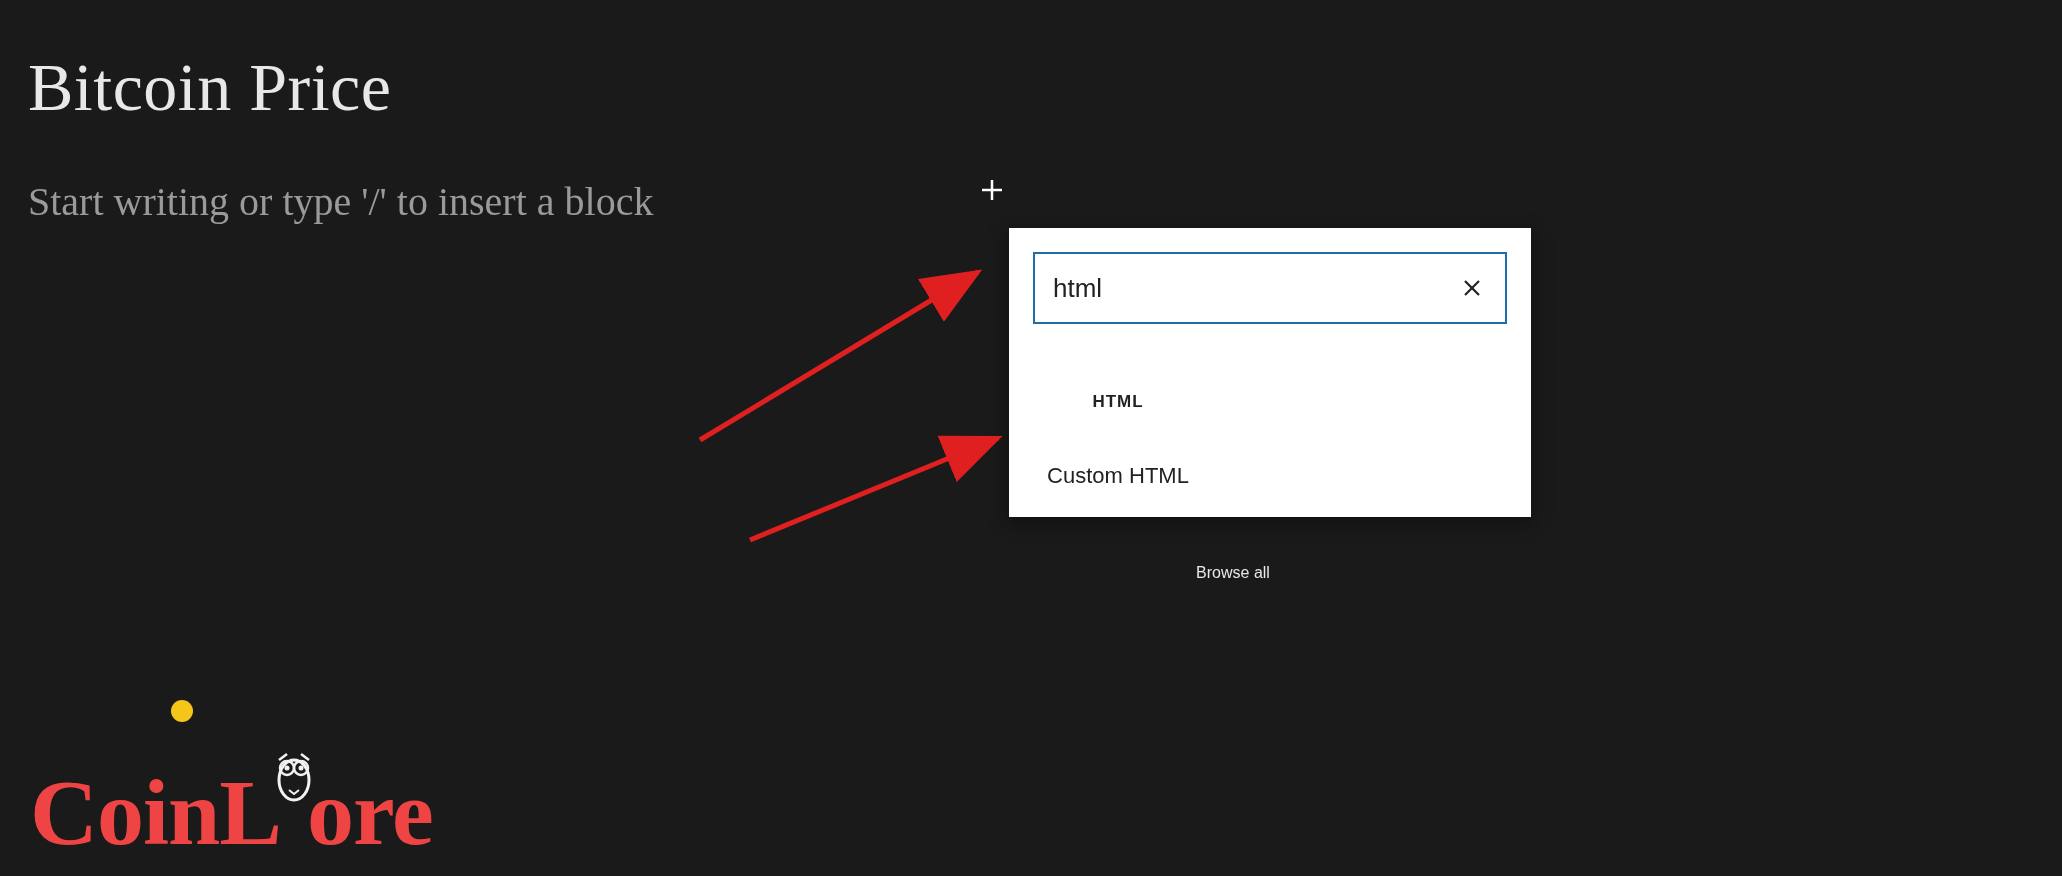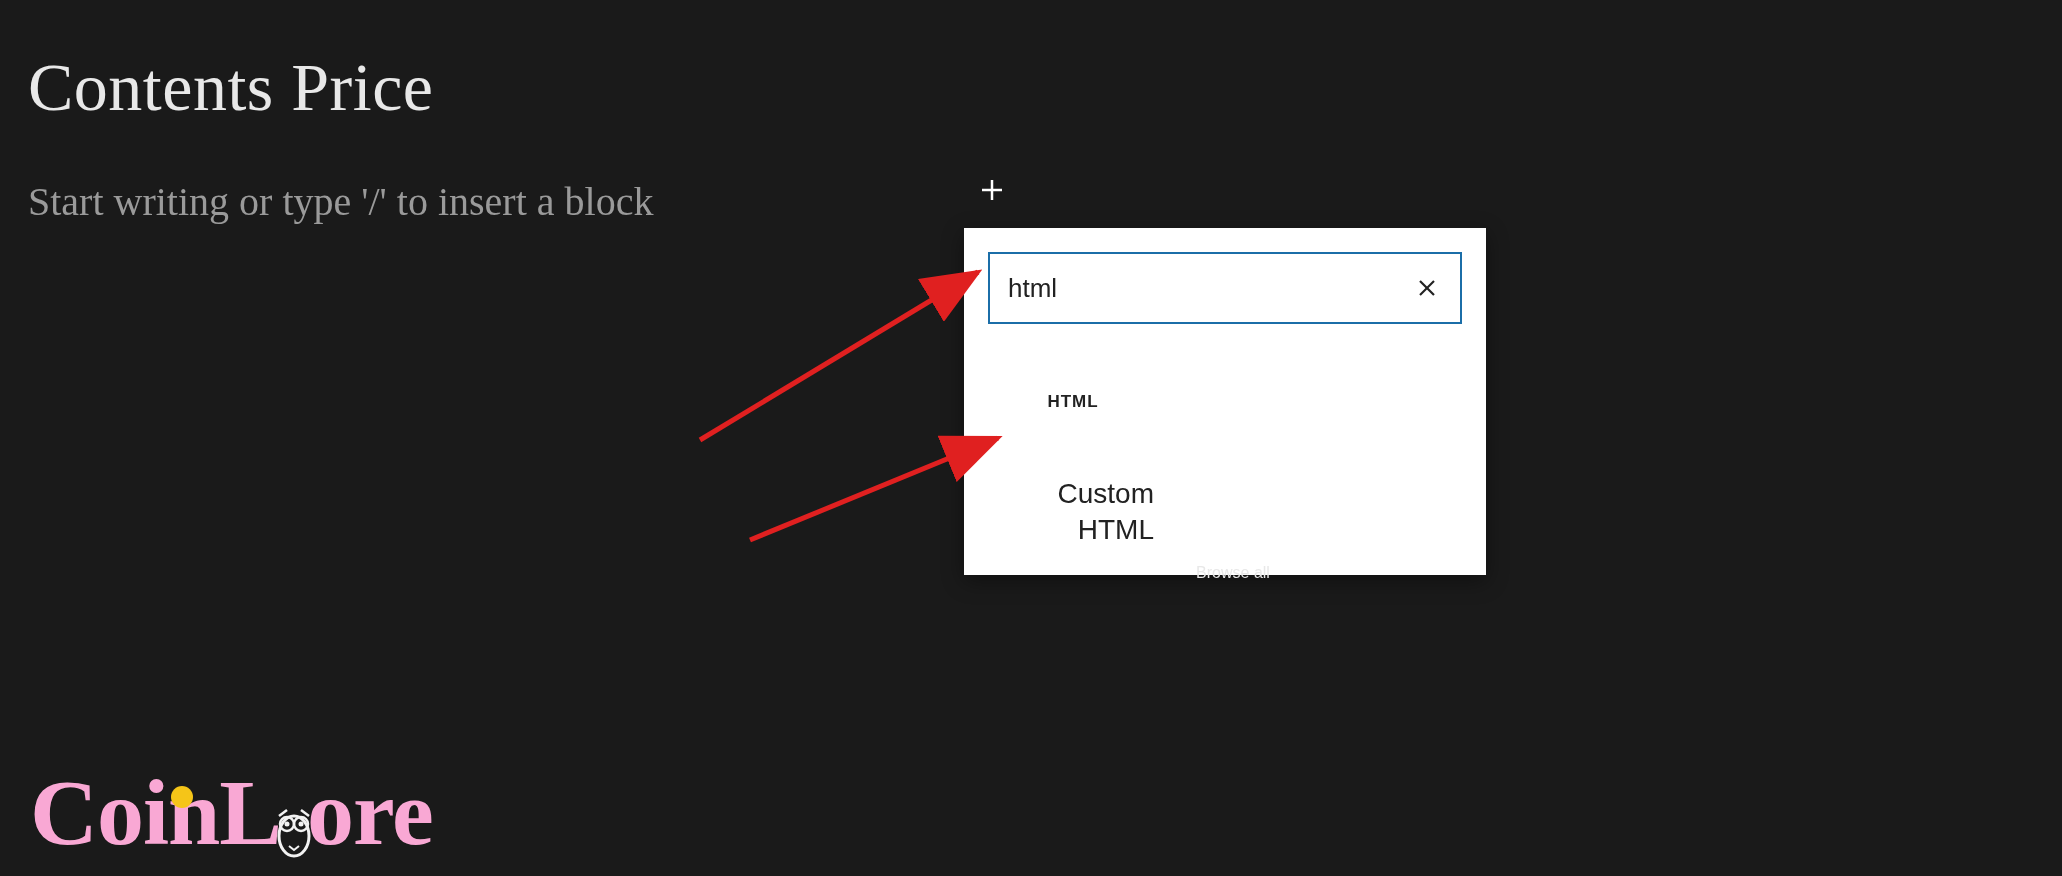--- a/index.html
+++ b/index.html
@@ -37,21 +37,21 @@
     display: flex;
     align-items: center;
     justify-content: center;
     color: #ffffff;
     cursor: pointer;
     background: transparent;
     border: none;
   }
   .popover {
     position: absolute;
-    left: 964px;
+    left: 1009px;
     top: 228px;
     width: 522px;
     background: #ffffff;
     box-shadow: 0 6px 20px rgba(0,0,0,0.4);
     padding: 24px 24px 18px 24px;
   }
   .search-wrap {
     position: relative;
     border: 2px solid #1b6ea8;
     height: 72px;
@@ -100,23 +100,23 @@
     color: #222;
   }
   .html-badge {
     font-family: Arial, sans-serif;
     font-size: 17px;
     font-weight: 700;
     letter-spacing: 1px;
     color: #222;
   }
   .block-label {
-    margin-top: 54px;
-    font-family: Arial, sans-serif;
-    font-size: 28px;
+    margin-top: 40px;
+    font-family: Arial, sans-serif;
+    font-size: 22px;
     color: #222;
     text-align: right;
     line-height: 1.3;
     white-space: pre-line;
   }
   .browse-all {
     position: absolute;
     left: 972px;
     top: 550px;
     width: 522px;
@@ -125,25 +125,25 @@
     font-size: 16px;
     color: #e8e8e8;
     cursor: pointer;
     padding: 14px 0;
   }
   .logo {
     position: absolute;
     left: 30px;
     bottom: 10px;
     display: flex;
-    align-items: flex-end;
+    align-items: flex-start;
     font-family: Georgia, 'Times New Roman', serif;
     font-size: 94px;
     font-weight: 700;
-    color: #f9a8d4;
+    color: #ef4444;
     letter-spacing: -1px;
   }
   .logo .dot {
     display: inline-block;
     width: 22px;
     height: 22px;
     border-radius: 50%;
     background: #f5c518;
     position: relative;
     top: -58px;
@@ -158,21 +158,21 @@
     margin: 0 -6px;
   }
   .arrow {
     position: absolute;
     pointer-events: none;
   }
 </style>
 </head>
 <body>
 
-<h1 class="page-title">Contents Price</h1>
+<h1 class="page-title">Bitcoin Price</h1>
 
 <div class="placeholder-text">Start writing or type '/' to insert a block</div>
 
 <button class="add-block-button">
   <svg width="30" height="30" viewBox="0 0 24 24" fill="none" stroke="currentColor" stroke-width="2">
     <line x1="12" y1="4" x2="12" y2="20"></line>
     <line x1="4" y1="12" x2="20" y2="12"></line>
   </svg>
 </button>
 

